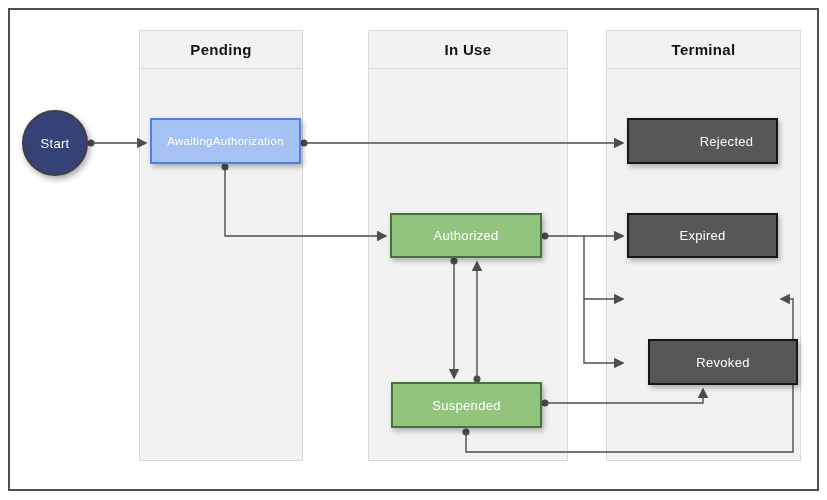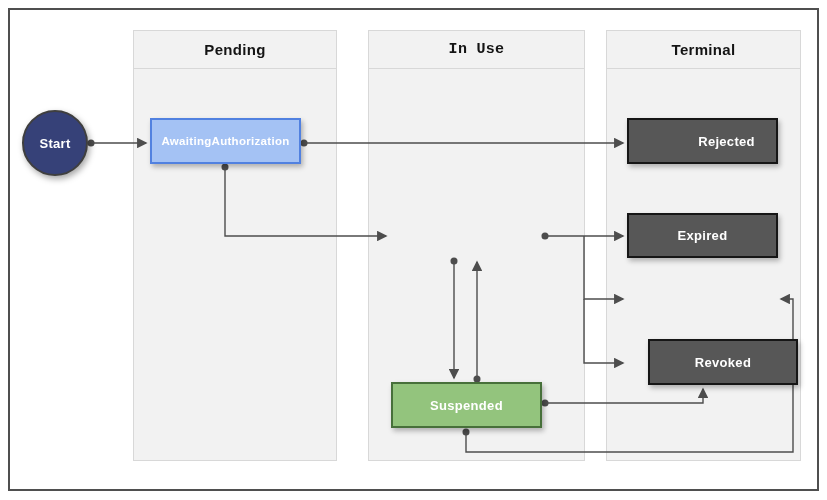--- a/index.html
+++ b/index.html
@@ -8,33 +8,33 @@
     font-family:"Liberation Sans",sans-serif;overflow:hidden;
   }
   .frame{
     position:absolute;left:8px;top:8px;width:811px;height:483px;
     box-sizing:border-box;border:2px solid #4f4f4f;background:#ffffff;
   }
   .col{
     position:absolute;top:30px;height:431px;box-sizing:border-box;
     background:#f2f2f2;border:1px solid #d8d8d8;z-index:1;
   }
-  .col-pending{left:133px;width:204px;}
-  .col-inuse{left:368px;width:217px;font-family:Liberation Mono, monospace;}
+  .col-pending{left:139px;width:164px;}
+  .col-inuse{left:368px;width:200px;}
   .col-terminal{left:606px;width:195px;}
   .col-header{
     height:38px;box-sizing:border-box;border-bottom:1px solid #d8d8d8;
     display:flex;align-items:center;justify-content:center;
     font-weight:bold;font-size:15px;color:#141414;letter-spacing:.3px;
   }
   svg.edges{position:absolute;left:0;top:0;z-index:2;pointer-events:none;}
   .node{
     position:absolute;z-index:3;box-sizing:border-box;
     display:flex;align-items:center;justify-content:center;
-    font-weight:bold;color:#ffffff;font-size:13px;letter-spacing:.3px;
+    font-weight:normal;color:#ffffff;font-size:13px;letter-spacing:.3px;
     white-space:nowrap;text-align:left;
     box-shadow:2px 3px 5px rgba(0,0,0,.28);
   }
   .start-node{
     left:22px;top:110px;width:66px;height:66px;border-radius:50%;
     background:#364178;border:2px solid #3f3f3f;
     box-shadow:2px 3px 6px rgba(0,0,0,.35);
   }
   .state-blue{background:#a4c2f4;border:2px solid #5181e0;}
   .state-green{background:#93c47d;border:2px solid #47703a;}
@@ -93,20 +93,23 @@
   </svg>
 
   <div class="node start-node">
     <span>Start</span>
   </div>
 
   <div class="node state-blue n-awaiting">
     <span>AwaitingAuthorization</span>
   </div>
 
+  <div class="node state-green n-authorized">
+    <span>Authorized</span>
+  </div>
 
   <div class="node state-green n-suspended">
     <span>Suspended</span>
   </div>
 
   <div class="node state-dark n-rejected">
     <span>Rejected</span>
   </div>
 
   <div class="node state-dark n-consumed">

